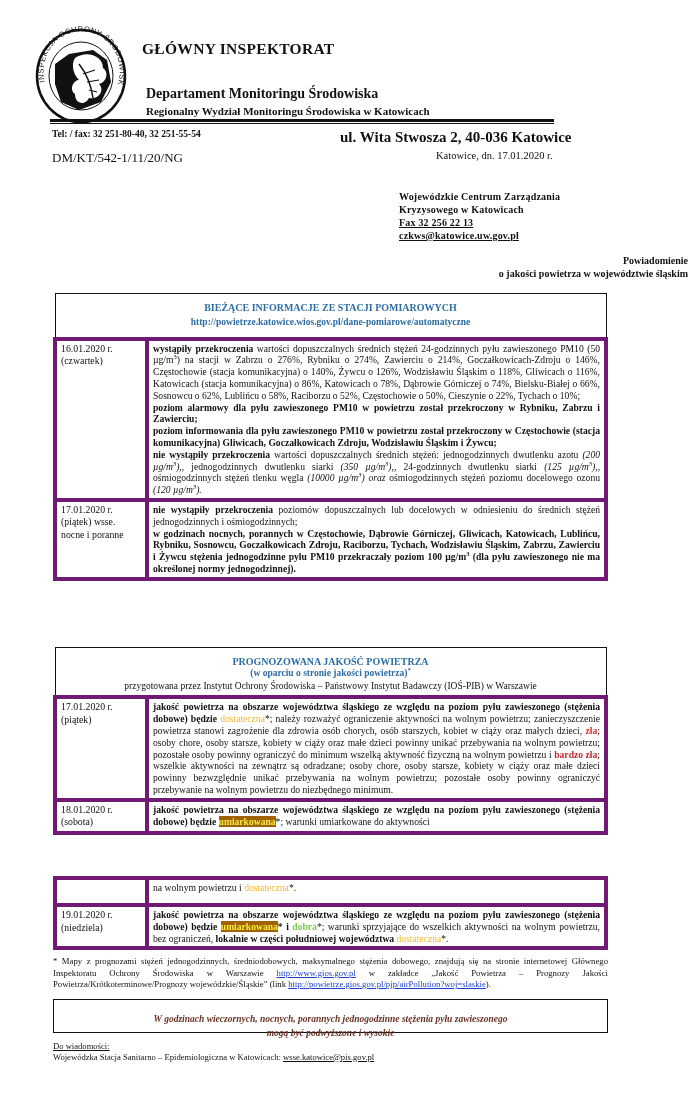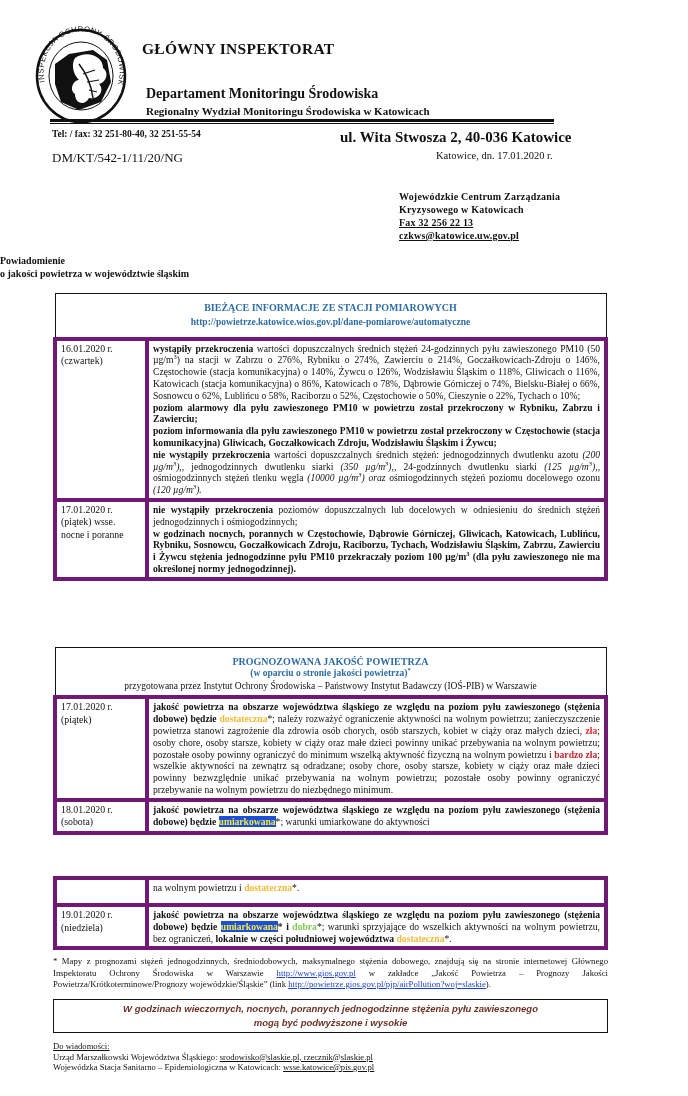--- a/index.html
+++ b/index.html
@@ -16,47 +16,47 @@
   .rule.thick { top: 119px; height: 3px; }
   .rule.thin { top: 123px; height: 1px; }
   .tel { left: 52px; top: 129px; font-size: 9.5px; font-weight: bold; }
   .addr { left: 340px; top: 129px; font-size: 15px; font-weight: bold; }
   .ref { left: 52px; top: 150px; font-size: 13px; }
   .date { left: 436px; top: 150px; font-size: 10.5px; }
 
   .recipient { left: 399px; top: 190px; font-size: 10px; font-weight: bold; line-height: 13px; letter-spacing: 0.2px; }
   .recipient .u { text-decoration: underline; display: block; }
 
-  .notice { left: 0; width: 688px; text-align: left; font-size: 10px; font-weight: bold; line-height: 13px; }
+  .notice { left: 0; width: 688px; text-align: right; font-size: 10px; font-weight: bold; line-height: 13px; }
   .notice-title { top: 254px; padding-left: 0; }
   .notice-sub { top: 267px; }
 
   
   table.doc { position: absolute; left: 53px; width: 555px; border-collapse: collapse; font-size: 9.6px; line-height: 11.8px; }
   table.doc td { border: 4px solid #701a75; vertical-align: top; padding: 2px 4px; }
   table.doc td.datecol { width: 92px; font-size: 9.8px; line-height: 12.5px; }
   table.doc td.txt { text-align: justify; }
   .outer-bold { border: 1.5px solid #111 !important; }
   .hdr-cell { text-align: center; padding: 8px 4px 8px 4px !important; }
   .blue-title { color: #2e6da4; font-weight: bold; font-size: 10px; }
   .blue-link { color: #2e6da4; font-weight: bold; font-size: 9.5px; margin-top: 3px; display: block; }
   .blue-sub { color: #2e6da4; font-weight: bold; font-size: 9.5px; display: block; }
   .b { font-weight: bold; }
   .i { font-style: italic; }
-  .yellow { color: #f0b93a; font-weight: bold; margin-top: 47px; }
+  .yellow { color: #f0b93a; font-weight: normal; margin-top: 47px; }
   .red { color: #e03030; font-weight: bold; }
   .darkred { color: #c0282d; font-weight: bold; }
   .green { color: #7ec94f; font-weight: bold; }
-  .umiark { background: #1d4ed8; color: #f5ec3b; font-weight: bold; margin-top: 45px; }
+  .umiark { background: #a16207; color: #f5ec3b; font-weight: bold; margin-top: 45px; }
   sup { font-size: 6.5px; vertical-align: super; line-height: 0; }
 
   .footnote { left: 53px; top: 956px; width: 555px; font-size: 8.7px; line-height: 11.5px; text-align: justify; }
   .footnote a { color: #1a3fcf; text-decoration: underline; }
 
-  .warnbox { left: 53px; top: 999px; width: 555px; height: 34px; border-top: 1.5px solid #111; border-bottom: 1.5px solid #111; border-left: 1px solid #111; border-right: 1px solid #111; text-align: center; font-family: Liberation Sans, sans-serif; font-style: italic; font-weight: bold; color: #6b3326; font-size: 9.5px; line-height: 14px; padding-top: 2px; }
+  .warnbox { left: 53px; top: 999px; width: 555px; height: 34px; border-top: 1.5px solid #111; border-bottom: 1.5px solid #111; border-left: 1px solid #111; border-right: 1px solid #111; text-align: center; font-family: Liberation Serif, serif; font-style: italic; font-weight: bold; color: #6b3326; font-size: 9.5px; line-height: 14px; padding-top: 12px; }
 
   .dist { left: 53px; top: 1041px; font-size: 8.6px; line-height: 10.5px; }
   .dist .u { text-decoration: underline; }
 </style>
 </head>
 <body>
 
 <div class="abs logo">
   <svg width="97" height="100" viewBox="0 0 97 100">
     <defs>
@@ -184,15 +184,14 @@
   <span>* Mapy z prognozami stężeń jednogodzinnych, średniodobowych, maksymalnego stężenia dobowego, znajdują się na stronie internetowej Głównego Inspektoratu Ochrony Środowiska w Warszawie </span><a>http://www.gios.gov.pl</a><span> w zakładce „Jakość Powietrza – Prognozy Jakości Powietrza/Krótkoterminowe/Prognozy wojewódzkie/Śląskie” (link </span><a>http://powietrze.gios.gov.pl/pjp/airPollution?woj=slaskie</a><span>).</span>
 </div>
 
 <div class="abs warnbox">
   <div>W godzinach wieczornych, nocnych, porannych jednogodzinne stężenia pyłu zawieszonego</div>
   <div>mogą być podwyższone i wysokie</div>
 </div>
 
 <div class="abs dist">
   <div class="u">Do wiadomości:</div>
-  <div><span>Urząd Marszałkowski Województwa Śląskiego: </span><span class="u">srodowisko@slaskie.pl, rzecznik@slaskie.pl</span></div>
   <div><span>Wojewódzka Stacja Sanitarno – Epidemiologiczna w Katowicach: </span><span class="u">wsse.katowice@pis.gov.pl</span></div>
 </div>
 
 </body></html>

